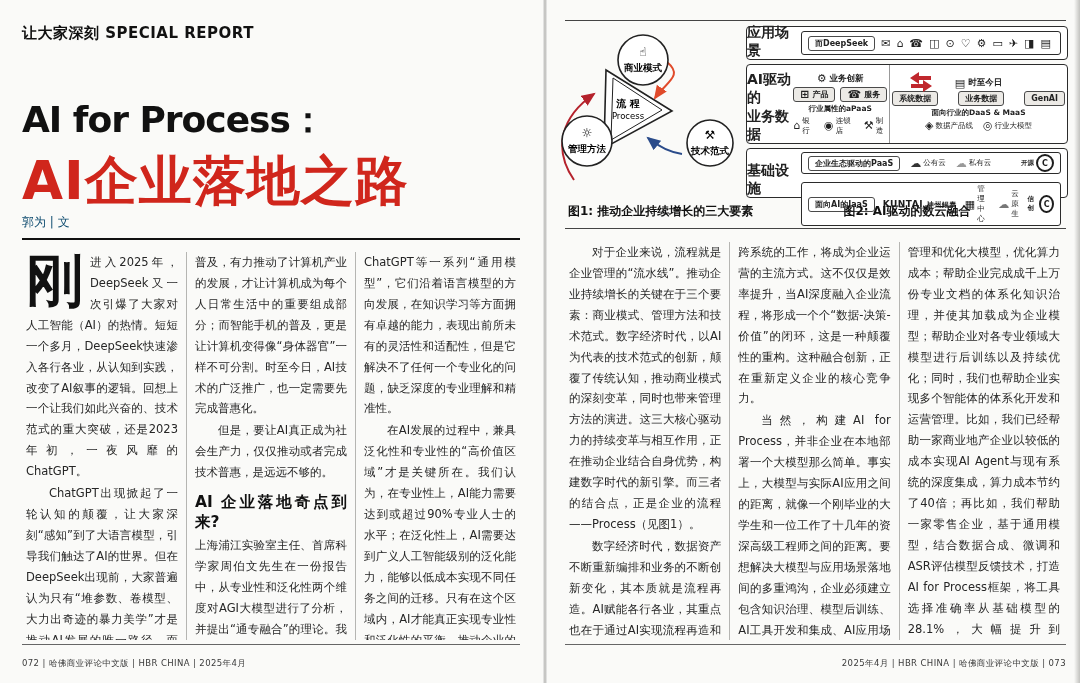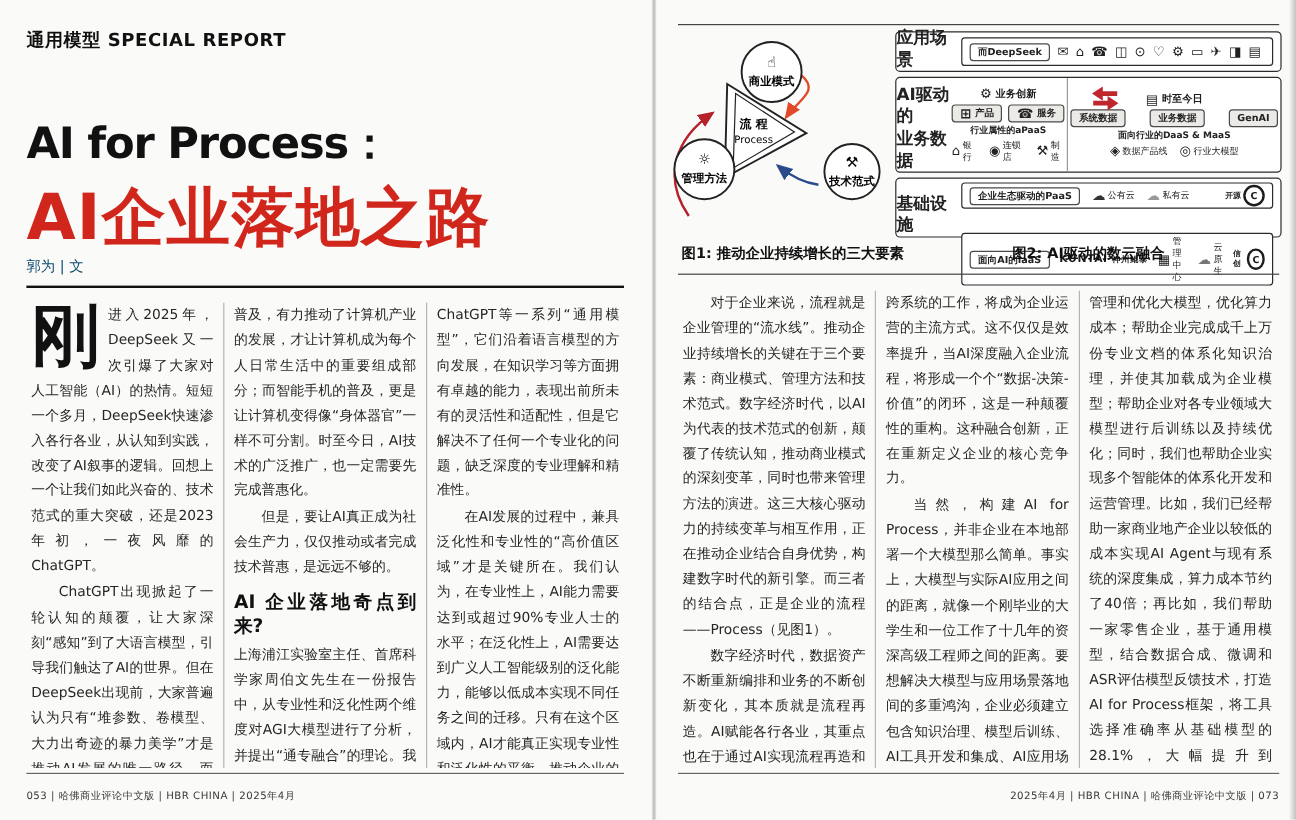--- a/index.html
+++ b/index.html
@@ -46,21 +46,21 @@
   .ring{width:14px;height:14px;border:2px solid #1d1d1d;border-radius:50%;display:flex;align-items:center;justify-content:center;font-size:8px;font-weight:bold;}
   .brand{font-size:9px;font-weight:800;letter-spacing:.5px;white-space:nowrap;}
   .brand small{font-size:7px;font-weight:bold;}
 </style>
 </head>
 <body>
 
 <div class="abs fold"></div>
 <div class="abs edge-r"></div>
 
-<div class="abs kicker">通用模型 SPECIAL REPORT</div>
+<div class="abs kicker">让大家深刻 SPECIAL REPORT</div>
 <div class="abs title1">AI for Process：</div>
 <div class="abs title2" style="color:#d0261c;">AI企业落地之路</div>
 <div class="abs byline">郭为 | 文</div>
 <div class="abs rule-thick" style="left:22px;top:238px;width:498px;"></div>
 
 <div class="abs cols" style="left:18px;top:252px;width:506px;height:388px;">
   <div class="col">
     <p><span class="dropcap">刚</span><span>进入2025年，DeepSeek又一次引爆了大家对人工智能（AI）的热情。短短一个多月，DeepSeek快速渗入各行各业，从认知到实践，改变了AI叙事的逻辑。回想上一个让我们如此兴奋的、技术范式的重大突破，还是2023年初，一夜风靡的ChatGPT。</span></p>
     <p class="ind">ChatGPT出现掀起了一轮认知的颠覆，让大家深刻“感知”到了大语言模型，引导我们触达了AI的世界。但在DeepSeek出现前，大家普遍认为只有“堆参数、卷模型、大力出奇迹的暴力美学”才是推动AI发展的唯一路径，而DeepSeek“四两拨千斤”地给出了另一个可行路径：开源的形态，降低了企业落地大模型的技术门槛，较低的算力成本，让AI成为一场人人都可以参与的“全民狂欢”，而不再是少数科技巨头的专利，也不是实验室不计成本的研究。</p>
 
@@ -72,21 +72,21 @@
     <p>上海浦江实验室主任、首席科学家周伯文先生在一份报告中，从专业性和泛化性两个维度对AGI大模型进行了分析，并提出“通专融合”的理论。我深表赞同。我们可以看到，经过过去一段时间的积累和发展，AI技术分别在专业性和泛化性两个维度有了长远的线性发展。例如，在人类蛋白质结构预测的专业领域，Alpha Fold已经展现了非凡的能力，能够预测超过2亿个蛋白质模型，甚至超越了人类本身的预测能力。但这样一个强大的AI模型，可能却无法回答一个简单的日常问题，泛化能力严重不足。另一方面，例如DeepSeek、LLaMA，或是</p>
   </div>
   <div class="col">
     <p>ChatGPT等一系列“通用模型”，它们沿着语言模型的方向发展，在知识学习等方面拥有卓越的能力，表现出前所未有的灵活性和适配性，但是它解决不了任何一个专业化的问题，缺乏深度的专业理解和精准性。</p>
     <p class="ind">在AI发展的过程中，兼具泛化性和专业性的“高价值区域”才是关键所在。我们认为，在专业性上，AI能力需要达到或超过90%专业人士的水平；在泛化性上，AI需要达到广义人工智能级别的泛化能力，能够以低成本实现不同任务之间的迁移。只有在这个区域内，AI才能真正实现专业性和泛化性的平衡，推动企业的数字化转型。</p>
 
   </div>
 </div>
 
 <div class="abs rule" style="left:22px;top:644px;width:498px;background:#666;"></div>
-<div class="abs footer" style="left:22px;top:658px;width:498px;">053 | 哈佛商业评论中文版 | HBR CHINA | 2025年4月</div>
+<div class="abs footer" style="left:22px;top:658px;width:498px;">072 | 哈佛商业评论中文版 | HBR CHINA | 2025年4月</div>
 
 <div class="abs rule" style="left:565px;top:20px;width:501px;background:#444;"></div>
 
 <svg class="abs" style="left:560px;top:22px;" width="192" height="176" viewBox="0 0 192 176">
   <defs>
     <marker id="mr" markerWidth="8" markerHeight="8" refX="6" refY="3" orient="auto">
         <path d="M0,0 L7,3 L0,6 Z" fill="#b5222c"></path>
       </marker>
     <marker id="mo" markerWidth="8" markerHeight="8" refX="6" refY="3" orient="auto">
         <path d="M0,0 L7,3 L0,6 Z" fill="#e04a2a"></path>
@@ -197,21 +197,21 @@
     <svg class="abs" style="left:160px;top:6px;" width="26" height="22">
       <polygon points="24,5 12,5 12,1 3,7 12,13 12,9 24,9" fill="#c0272d"></polygon>
       <polygon points="4,13 16,13 16,9 25,15 16,21 16,17 4,17" fill="#c0272d"></polygon>
     </svg>
   </div>
 
   <div class="frow" style="top:122px;height:50px;">
     <div class="flabel">
         <span>基础设施</span>
       </div>
-    <div style="flex:1;display:flex;flex-direction:column;gap:20px;margin:3px 6px;">
+    <div style="flex:1;display:flex;flex-direction:column;gap:8px;margin:3px 6px;">
       <div class="inner" style="gap:10px;padding:1px 6px;flex:1;">
         <span class="chip plain">企业生态驱动的PaaS</span>
         <span class="it" style="display:flex;align-items:center;gap:2px;font-size:7.5px;">
             <span class="sicon" style="color:#333;">☁</span>
             <span>公有云</span>
           </span>
         <span class="it" style="display:flex;align-items:center;gap:2px;font-size:7.5px;">
             <span class="sicon" style="color:#999;">☁</span>
             <span>私有云</span>
           </span>

